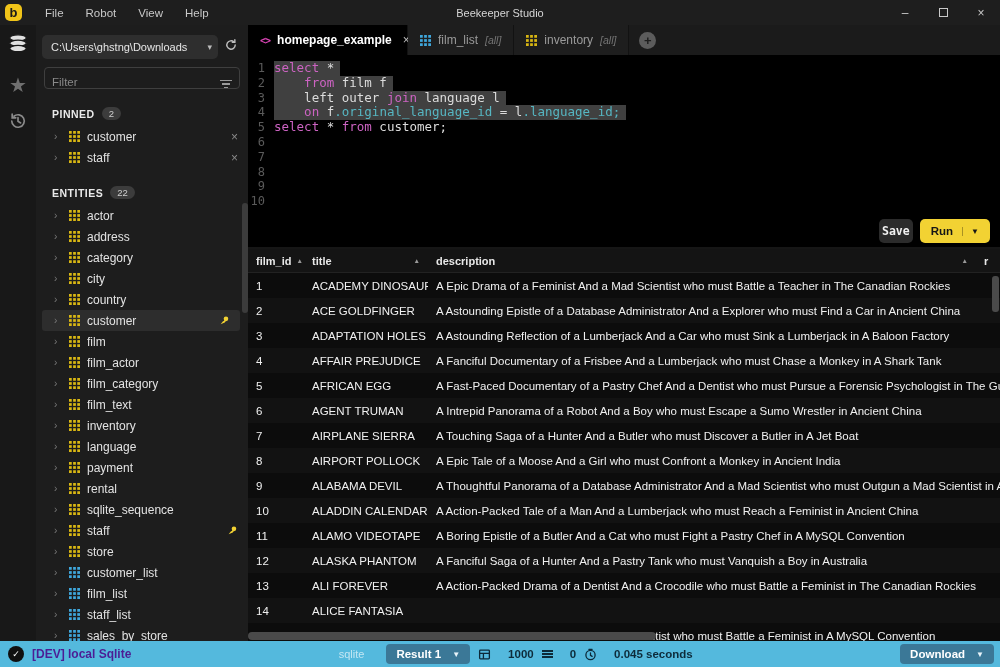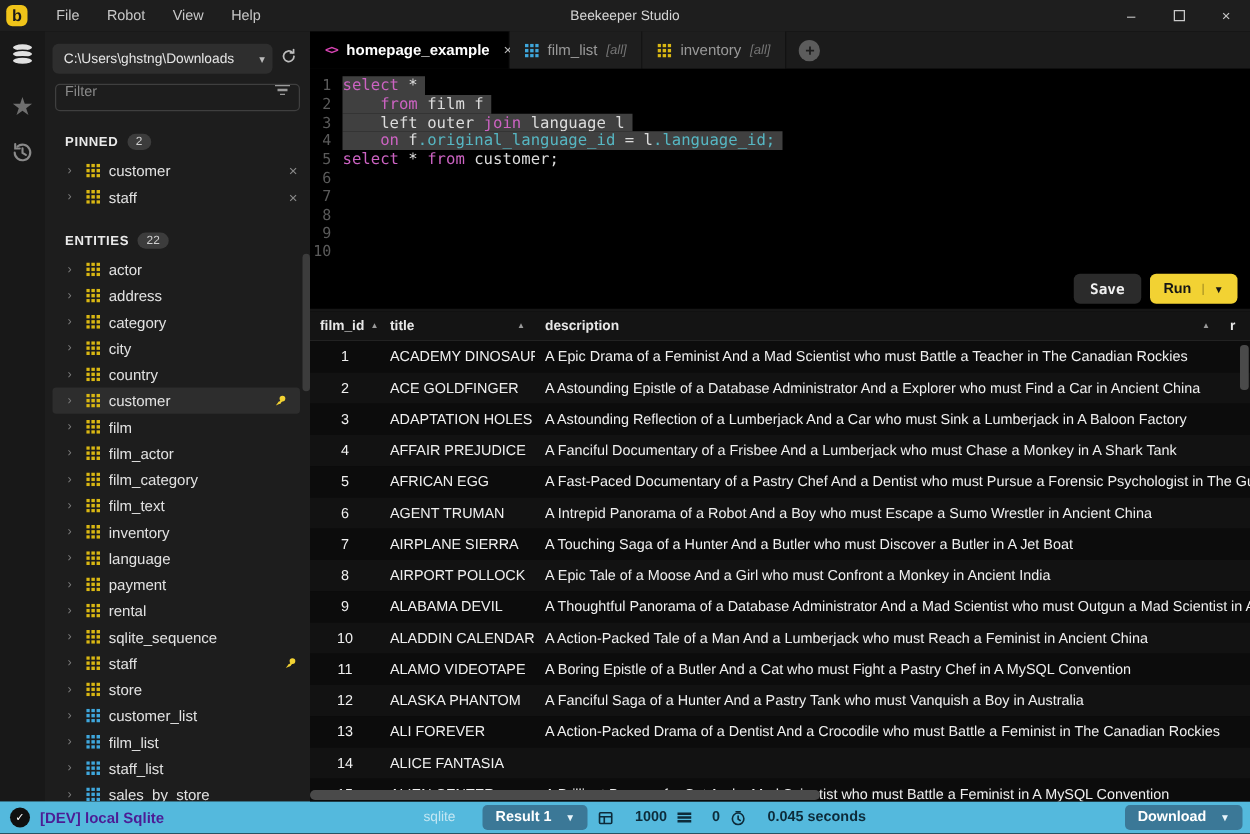--- a/index.html
+++ b/index.html
@@ -26,21 +26,21 @@
   .main { flex:1; display:flex; flex-direction:column; background:#000; min-width:0; }
 
   
   .conn-row { display:flex; align-items:center; gap:4px; margin-right:8px; }
   .conn-select { flex:1; background:#2e2e2e; border-radius:5px; height:24px; display:flex; align-items:center;
                  padding:0 6px 0 9px; color:#e6e6e6; font-size:11px; white-space:nowrap; overflow:hidden; }
   .conn-path { flex:1; overflow:hidden; white-space:nowrap; }
   .caret { font-size:9px; color:#bbb; margin-left:4px; }
   .refresh { width:18px; text-align:center; }
   .filter-box { margin:8px 8px 0 2px; height:22px; border:1px solid #3f3f3f; border-radius:4px;
-                display:flex; align-items:flex-start; padding:0 7px; }
+                display:flex; align-items:flex-end; padding:0 7px; }
   .filter-box input { flex:1; background:transparent; border:0; outline:0; color:#bbb; font-size:11.5px; width:50px; }
   .filter-box input::placeholder { color:#8a8a8a; }
   .funnel { display:flex; flex-direction:column; gap:2px; align-items:center; }
   .funnel i { display:block; height:1.4px; background:#9a9a9a; }
   .funnel i:nth-child(1){width:12px;} .funnel i:nth-child(2){width:8px;} .funnel i:nth-child(3){width:4px;}
 
   .sec-head { display:flex; align-items:center; gap:7px; margin:18px 0 6px 10px; }
   .sec-label { color:#e9e9e9; font-size:10.5px; font-weight:bold; letter-spacing:.5px; }
   .sec-badge { background:#3c3c3c; color:#cfcfcf; font-size:9.5px; border-radius:8px; padding:1px 7px; }
   .ent-list { display:flex; flex-direction:column; }
@@ -65,32 +65,32 @@
   
   .editor { height:192px; background:#000; position:relative; padding-top:6px;
             font-family:"DejaVu Sans Mono", monospace; font-size:12.5px; }
   .code-line { display:flex; height:14.8px; line-height:14.8px; }
   .lnum { width:26px; text-align:right; color:#5a5a5a; padding-right:9px; flex:none; font-size:12px; }
   .lcontent { white-space:pre; color:#dcdcdc; }
   .lcontent.sel { background:#404040; padding-right:6px; }
   .tok-kw { color:#cc63c2; } .tok-pl { color:#dcdcdc; } .tok-fld { color:#56b6c2; }
   .editor-actions { position:absolute; right:10px; bottom:4px; display:flex; gap:7px; }
   .btn-save { background:#2b2b2b; color:#f0f0f0; border:0; border-radius:5px; font-size:11.5px; font-weight:bold;
-              padding:5px 13px; font-family:inherit; }
+              padding:5px 3px; font-family:inherit; }
   .btn-run { background:#f2d233; color:#161616; border:0; border-radius:5px; font-size:11.5px; font-weight:bold;
              padding:5px 11px; display:flex; align-items:center; }
   .btn-run .caret { color:#161616; border-left:1px solid rgba(0,0,0,.3); padding-left:8px; margin-left:9px; font-size:8px; }
 
   
   .results { flex:1; display:flex; flex-direction:column; position:relative; background:#070707; border-top:2px solid #161616; min-height:0; }
   .thead { height:24px; display:flex; align-items:center; background:#141414; border-bottom:1px solid #222;
            color:#e8e8e8; font-size:11px; font-weight:bold; flex:none; }
   .th { display:flex; align-items:center; gap:5px; padding:0 8px; }
   .sort { font-size:6.5px; color:#9a9a9a; }
-  .col1 { width:56px; flex:none;text-align:center; } .col2 { width:124px; flex:none; } .col3 { flex:1; min-width:0; }
+  .col1 { width:56px; flex:none; } .col2 { width:124px; flex:none; } .col3 { flex:1; min-width:0; }
   .th-clip { width:24px; flex:none; overflow:hidden; white-space:nowrap; display:flex; gap:6px; align-items:center; }
   .tbody { flex:1; overflow:hidden; position:relative; }
   .trow { display:flex; height:25px; align-items:center; color:#f0f0f0; font-size:11.5px; }
   .trow:nth-child(odd){ background:#0c0c0c; } .trow:nth-child(even){ background:#121212; }
   .td { padding:0 8px; white-space:nowrap; overflow:hidden; }
   .v-scroll { position:absolute; right:1px; top:3px; width:7px; height:36px; background:#4a4a4a; border-radius:3px; }
   .h-scroll { position:absolute; left:0; bottom:1px; height:8px; width:408px; background:#4a4a4a; border-radius:4px; }
 
   
   .statusbar { height:26px; background:#54b9dd; display:flex; align-items:center; padding:0 6px 0 8px; gap:8px; }

